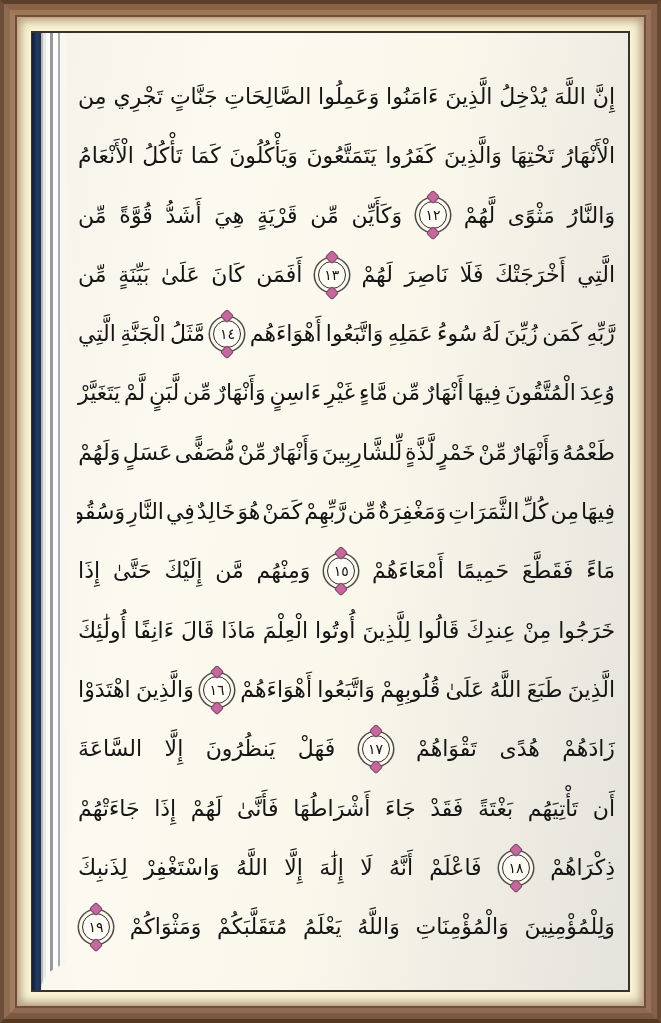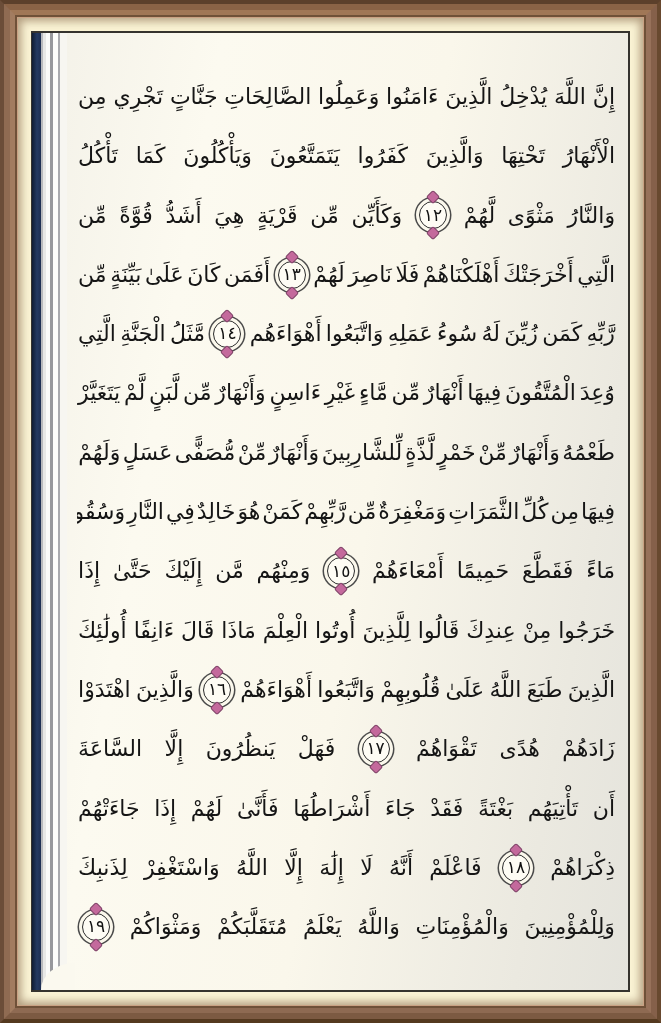--- a/index.html
+++ b/index.html
@@ -75,21 +75,21 @@
     box-shadow:0 0 0 3px #FBF8EC,0 0 0 4.5px #4A4A4A;
     display:flex;align-items:center;justify-content:center;
   }
   .vmarker::before,.vmarker::after{
     content:"";position:absolute;left:50%;width:8px;height:8px;
     transform:translateX(-50%) rotate(45deg);
     background:var(--pink);border:1px solid var(--pink-dark);border-radius:2px;
   }
   .vmarker::before{top:-10px;}
   .vmarker::after{bottom:-10px;}
-  .vnum{font-size:17px;line-height:1;color:#111;}
+  .vnum{font-size:14px;line-height:1;color:#111;}
 </style>
 </head>
 <body>
 
 <div class="scene">
   <div class="f1">
     <div class="f2">
       <div class="f3">
         <div class="f4">
           <div class="f5">
@@ -113,40 +113,40 @@
                     </div>
                     <div class="line">
                       <span class="word">الْأَنْهَارُ</span>
                       <span class="word">تَحْتِهَا</span>
                       <span class="word">وَالَّذِينَ</span>
                       <span class="word">كَفَرُوا</span>
                       <span class="word">يَتَمَتَّعُونَ</span>
                       <span class="word">وَيَأْكُلُونَ</span>
                       <span class="word">كَمَا</span>
                       <span class="word">تَأْكُلُ</span>
+                      <span class="word">الْأَنْعَامُ</span>
                     </div>
                     <div class="line">
                       <span class="word">وَالنَّارُ</span>
                       <span class="word">مَثْوًى</span>
                       <span class="word">لَّهُمْ</span>
                       <span class="vmarker">
                         <span class="vnum">١٢</span>
                       </span>
                       <span class="word">وَكَأَيِّن</span>
                       <span class="word">مِّن</span>
                       <span class="word">قَرْيَةٍ</span>
                       <span class="word">هِيَ</span>
                       <span class="word">أَشَدُّ</span>
                       <span class="word">قُوَّةً</span>
                       <span class="word">مِّن</span>
                     </div>
                     <div class="line">
                       <span class="word">الَّتِي</span>
                       <span class="word">أَخْرَجَتْكَ</span>
-                      <span class="word">أَهْلَكْنَاهُمْ</span>
                       <span class="word">فَلَا</span>
                       <span class="word">نَاصِرَ</span>
                       <span class="word">لَهُمْ</span>
                       <span class="vmarker">
                         <span class="vnum">١٣</span>
                       </span>
                       <span class="word">أَفَمَن</span>
                       <span class="word">كَانَ</span>
                       <span class="word">عَلَىٰ</span>
                       <span class="word">بَيِّنَةٍ</span>

